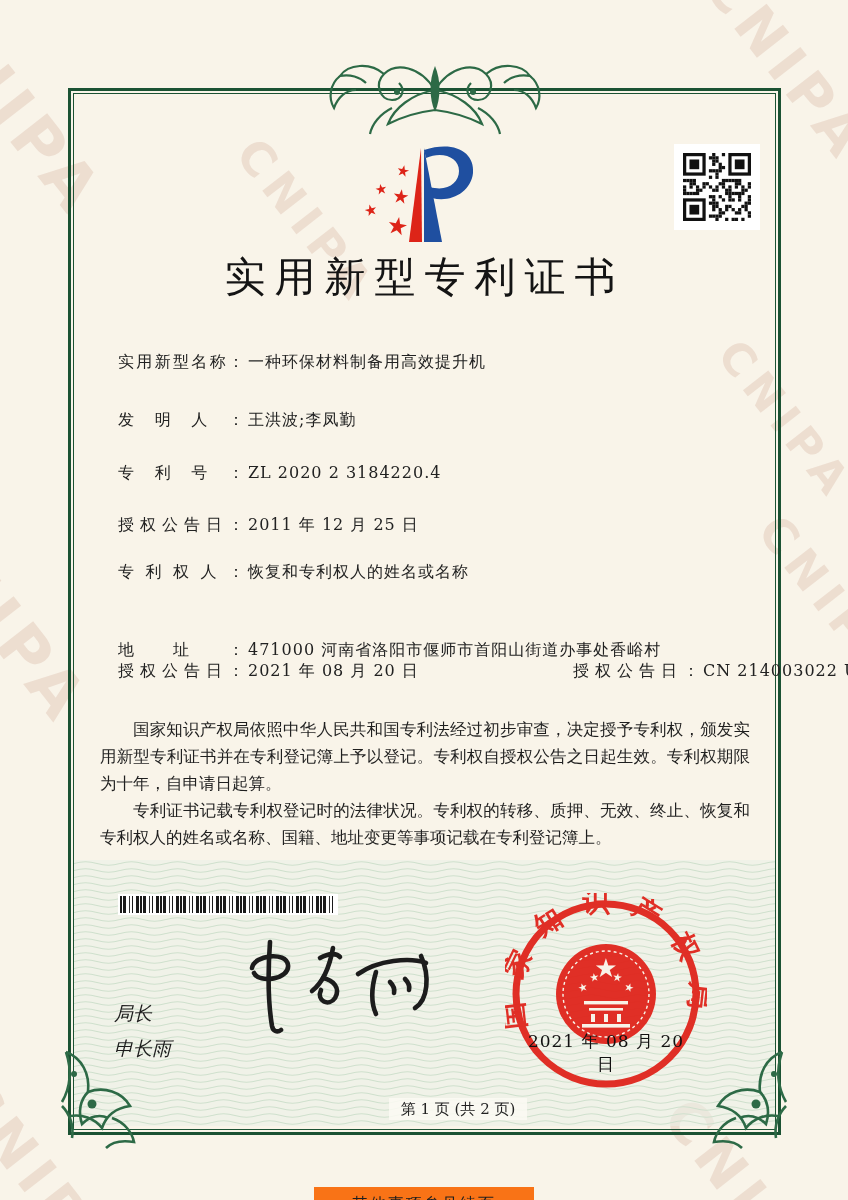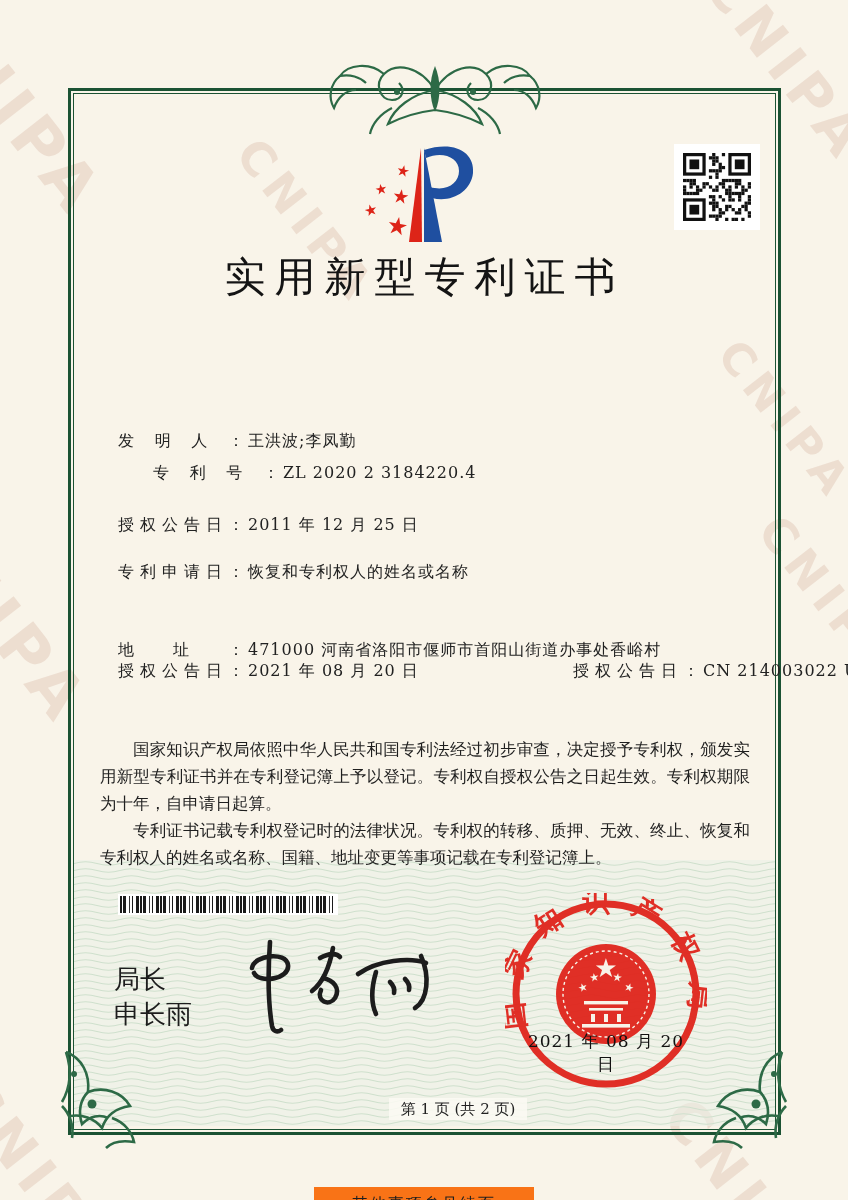--- a/index.html
+++ b/index.html
@@ -52,39 +52,39 @@
   }
   .frow{position:absolute;left:118px;z-index:4;font-size:16px;white-space:nowrap;}
   .flabel{
     display:inline-block;width:126px;
     text-align:justify;text-align-last:justify;
     vertical-align:top;
   }
   .fvalue{margin-left:4px;letter-spacing:1px;}
   .grant2{position:absolute;left:455px;top:0;}
   .paras{
-    position:absolute;left:100px;top:736px;width:650px;z-index:4;
+    position:absolute;left:100px;top:716px;width:650px;z-index:4;
     font-size:16.5px;line-height:27px;text-align:justify;color:#1f1f1f;
   }
   .paras p{margin:0;text-indent:2em;}
   .barcode{
     position:absolute;left:120px;top:896px;width:216px;height:17px;z-index:4;
     background:
       repeating-linear-gradient(90deg,
         #1b1b1b 0 2px, #fff 2px 3px,
         #1b1b1b 3px 6px, #fff 6px 9px,
         #333 9px 10px, #fff 10px 12px,
         #1b1b1b 12px 13px, #fff 13px 16px,
         #1b1b1b 16px 19px, #fff 19px 20px);
     outline:2px solid #fff;
   }
   .officer{
-    position:absolute;left:114px;top:962px;z-index:4;
+    position:absolute;left:114px;top:996px;z-index:4;
     font-family:"DejaVu Sans","Liberation Sans",sans-serif;
-    font-size:26px;color:#1d1d1d;line-height:35px;
+    font-size:19px;color:#1d1d1d;line-height:35px;font-style:italic;
   }
   .signature{position:absolute;left:224px;top:926px;width:220px;height:115px;z-index:5;}
   .seal{position:absolute;left:505px;top:893px;width:202px;height:202px;z-index:5;opacity:.95;}
   .seal-date{
     position:absolute;left:518px;top:1030px;width:176px;z-index:6;
     text-align:center;font-size:17px;color:#111;letter-spacing:1px;
   }
   .page-num{
     position:absolute;left:68px;top:1100px;width:780px;text-align:center;z-index:4;
     font-size:15px;color:#222;
@@ -308,31 +308,34 @@
         <rect x="48" y="3.2" width="16" height="16" fill="#fff"></rect>
         <rect x="51.2" y="6.4" width="9.600000000000001" height="9.600000000000001" fill="#111"></rect>
         <rect x="0" y="44.800000000000004" width="22.400000000000002" height="22.400000000000002" fill="#111"></rect>
         <rect x="3.2" y="48" width="16" height="16" fill="#fff"></rect>
         <rect x="6.4" y="51.2" width="9.600000000000001" height="9.600000000000001" fill="#111"></rect>
       </svg>
   </div>
 
   <div class="title">实用新型专利证书</div>
 
-  <div class="frow" style="top:431px;">
+  <div class="frow" style="top:352px;">
+    <span class="flabel">实用新型名称：</span><span class="fvalue">一种环保材料制备用高效提升机</span>
+  </div>
+  <div class="frow" style="top:410px;">
     <span class="flabel">发明人：</span><span class="fvalue">王洪波;李凤勤</span>
   </div>
-  <div class="frow" style="top:463px;margin-left:35px;">
+  <div class="frow" style="top:463px;">
     <span class="flabel">专利号：</span><span class="fvalue">ZL 2020 2 3184220.4</span>
   </div>
   <div class="frow" style="top:515px;">
     <span class="flabel">授权公告日：</span><span class="fvalue">2011 年 12 月 25 日</span>
   </div>
   <div class="frow" style="top:562px;">
-    <span class="flabel">专利申请日：</span><span class="fvalue">恢复和专利权人的姓名或名称</span>
+    <span class="flabel">专利权人：</span><span class="fvalue">恢复和专利权人的姓名或名称</span>
   </div>
   <div class="frow" style="top:612px;margin-top:28px;">
     <span class="flabel">地址：</span><span class="fvalue">471000 河南省洛阳市偃师市首阳山街道办事处香峪村</span>
   </div>
   <div class="frow" style="top:661px;">
     <span class="flabel">授权公告日：</span><span class="fvalue">2021 年 08 月 20 日</span>
     <span class="grant2">
       <span class="flabel">授权公告日：</span><span class="fvalue">CN 214003022 U</span>
     </span>
   </div>

